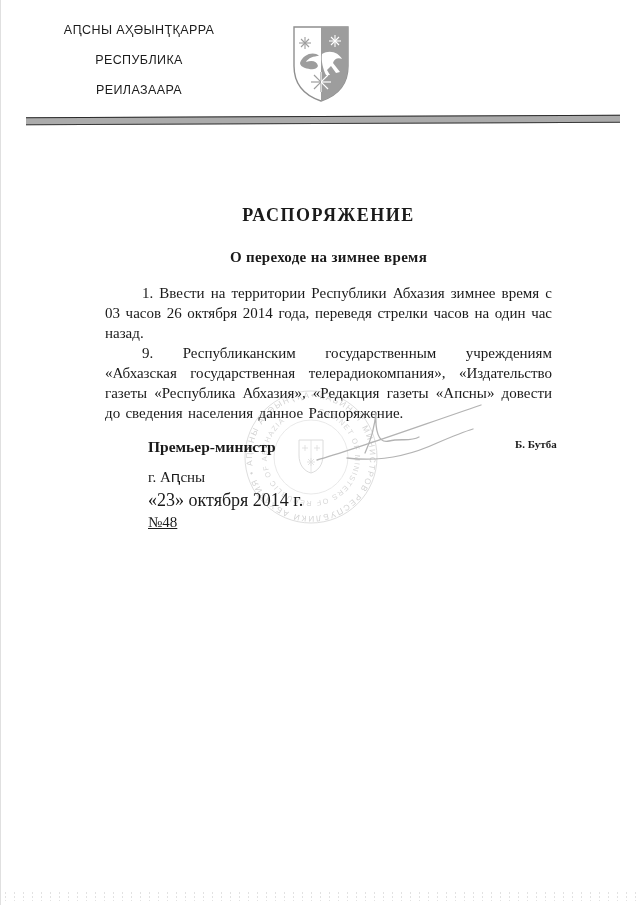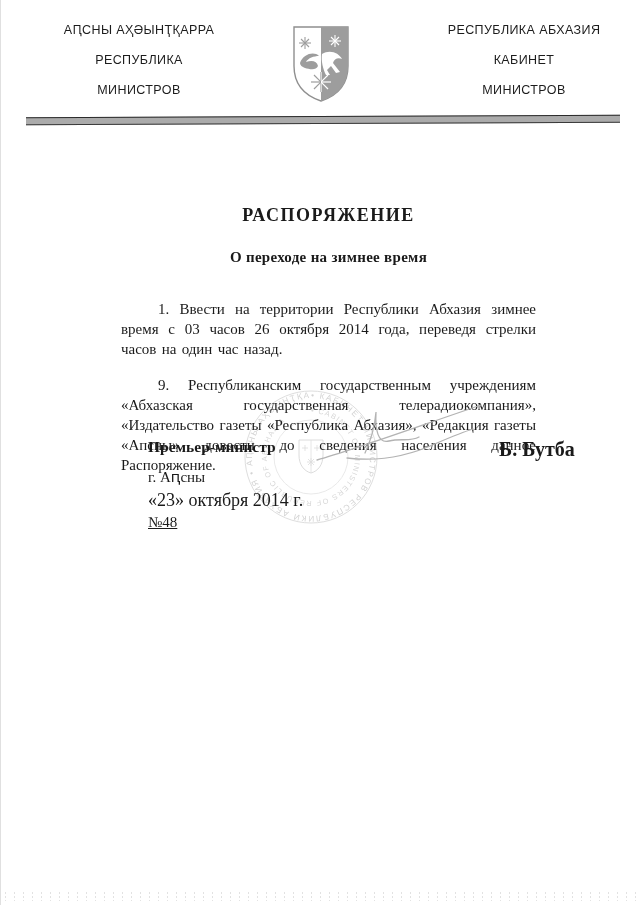--- a/index.html
+++ b/index.html
@@ -41,27 +41,27 @@
     position:absolute;left:0;top:249px;width:655px;
     text-align:center;font-weight:bold;font-size:15px;
     letter-spacing:.3px;
   }
   
   .doc-body{
     position:absolute;left:104px;top:283px;width:447px;
     z-index:2;
   }
   .doc-body p{
-    margin:16px;text-indent:37px;text-align:justify;
+    margin:0;text-indent:37px;text-align:justify;
     font-size:15px;line-height:20px;
     word-spacing:1.5px;
   }
   
   .sig-post{position:absolute;left:147px;top:438px;font-weight:bold;font-size:15.5px;z-index:2;}
-  .sig-name{position:absolute;left:498px;top:438px;font-weight:bold;font-size:20px;z-index:2;}
+  .sig-name{position:absolute;left:514px;top:438px;font-weight:bold;font-size:11px;z-index:2;}
   .foot-city{position:absolute;left:147px;top:466px;font-size:15px;z-index:2;}
   .foot-date{position:absolute;left:147px;top:490px;font-size:18px;z-index:2;}
   .foot-num{position:absolute;left:147px;top:514px;font-size:15px;z-index:2;text-decoration:underline;}
   
   .stamp{position:absolute;left:235px;top:382px;width:150px;height:150px;z-index:1;}
   .stamp text{font-family:"Liberation Sans", sans-serif;text-transform:uppercase;}
   .autograph{position:absolute;left:312px;top:398px;width:175px;height:78px;z-index:3;}
   
   .scan-noise{
     position:absolute;left:0;bottom:4px;width:640px;height:10px;
@@ -71,21 +71,21 @@
   }
 </style>
 </head>
 <body>
 
 <div class="page">
 
   <div class="hdr-block hdr-left">
     <div>АԤСНЫ АҲӘЫНҬҚАРРА</div>
     <div>РЕСПУБЛИКА</div>
-    <div>МИНИСТРОВ</div>
+    <div>РЕИЛАЗААРА</div>
   </div>
 
   <svg class="emblem" viewBox="0 0 64 80">
     <defs>
       <clipPath id="clipL">
           <rect x="0" y="0" width="32" height="80"></rect>
         </clipPath>
       <clipPath id="clipR">
           <rect x="32" y="0" width="32" height="80"></rect>
         </clipPath>
@@ -119,25 +119,20 @@
         <line x1="39" y1="51" x2="25" y2="65"></line>
     </g>
     <g clip-path="url(#clipR)" stroke="#ffffff" stroke-width="1.2">
       <line x1="32" y1="48" x2="32" y2="68"></line>
         <line x1="22" y1="58" x2="42" y2="58"></line>
       <line x1="25" y1="51" x2="39" y2="65"></line>
         <line x1="39" y1="51" x2="25" y2="65"></line>
     </g>
   </svg>
 
-  <div class="hdr-block hdr-right">
-    <div>РЕСПУБЛИКА АБХАЗИЯ</div>
-    <div>КАБИНЕТ</div>
-    <div>МИНИСТРОВ</div>
-  </div>
 
   <div class="hdr-rule"></div>
 
   <div class="doc-title">РАСПОРЯЖЕНИЕ</div>
   <div class="doc-subject">О переходе на зимнее время</div>
 
   <div class="doc-body">
     <p>1. Ввести на территории Республики Абхазия зимнее время с 03 часов 26 октября 2014 года, переведя стрелки часов на один час назад.</p>
     <p>9. Республиканским государственным учреждениям «Абхазская государственная телерадиокомпания», «Издательство газеты «Республика Абхазия», «Редакция газеты «Апсны» довести до сведения населения данное Распоряжение.</p>
   </div>

